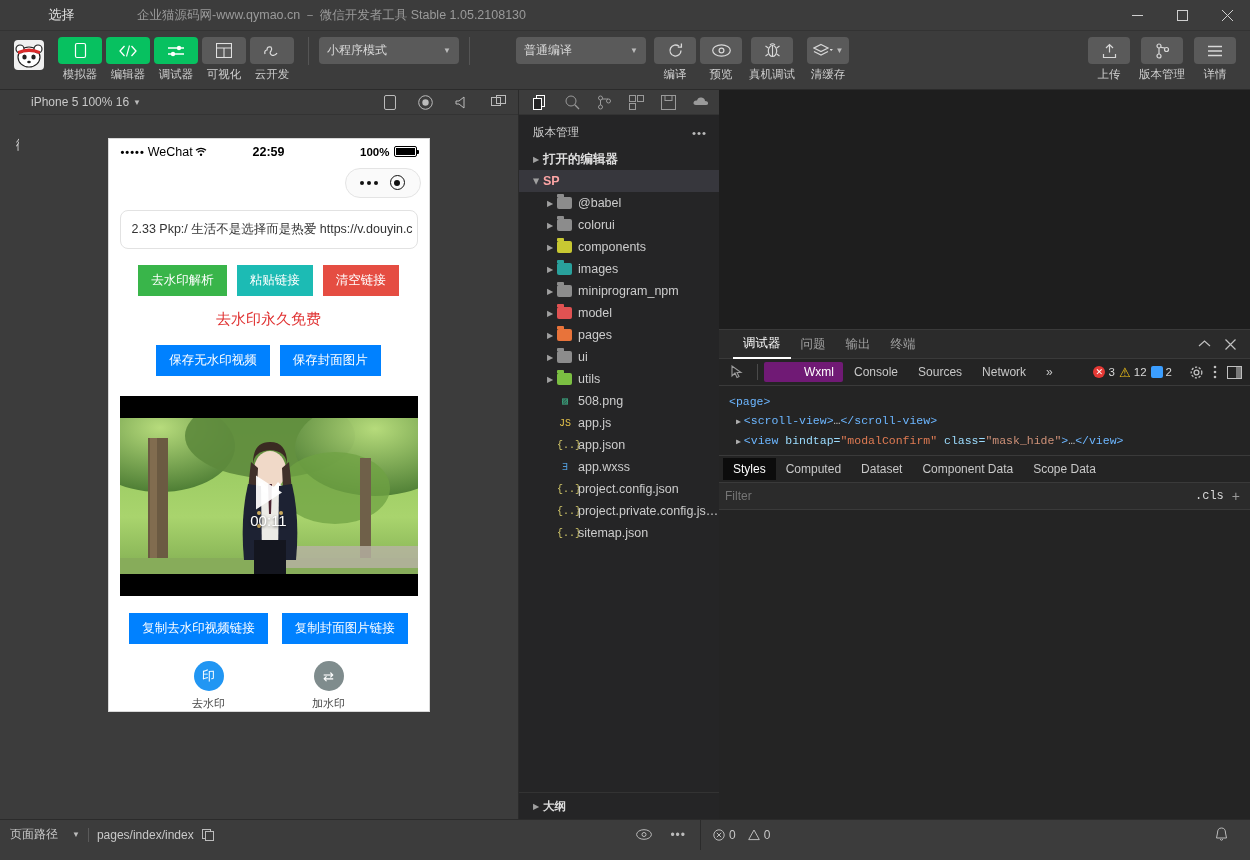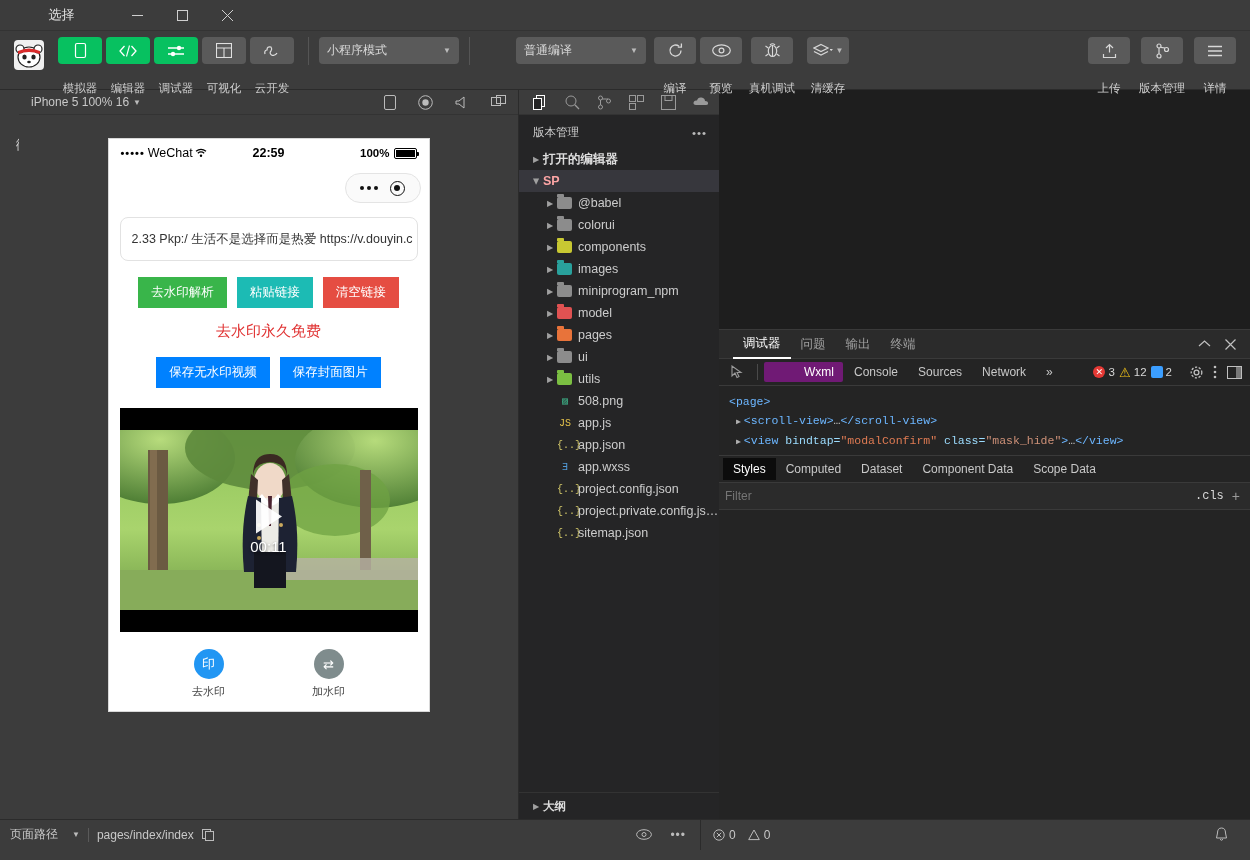--- a/index.html
+++ b/index.html
@@ -51,21 +51,21 @@
     width: 44px; display: flex; flex-direction: column;
     align-items: center; margin-right: 4px; cursor: default;
   }
   .tb-ico {
     width: 44px; height: 27px; border-radius: 4px;
     display: flex; align-items: center; justify-content: center;
     color: #e8e8e8;
   }
   .tb-ico.green { background: #07c160; }
   .tb-ico.grey  { background: #5a5a5a; }
-  .tb-lbl { font-size: 11.5px; color: #cfcfcf; margin-top: 17px; white-space: nowrap; }
+  .tb-lbl { font-size: 11.5px; color: #cfcfcf; margin-top: 3px; white-space: nowrap; }
   .tb-sep { width: 1px; height: 28px; background: #555; margin: 0 10px; }
   .tb-select {
     height: 27px; min-width: 140px; background: #5a5a5a; border-radius: 4px;
     display: flex; align-items: center; justify-content: space-between;
     padding: 0 8px; font-size: 12px; color: #d8d8d8;
   }
   .caret { font-size: 8px; color: #bbb; margin-left: 6px; }
   .tb-icobtn {
     width: 42px; display: flex; flex-direction: column; align-items: center;
     margin-right: 4px;
@@ -286,20 +286,21 @@
       <div class="menu-item">编辑</div>
       <div class="menu-item">工具</div>
       <div class="menu-item">转到</div>
       <div class="menu-item">选择</div>
       <div class="menu-item">视图</div>
       <div class="menu-item">界面</div>
       <div class="menu-item">设置</div>
       <div class="menu-item">帮助</div>
       <div class="menu-item">微信开发者工具</div>
     </div>
+  <div class="title-center">企业猫源码网-www.qymao.cn － 微信开发者工具 Stable 1.05.2108130</div>
   <div class="win-controls">
     <div class="win-btn">
       <svg width="11" height="11" viewBox="0 0 11 11">
           <rect x="0" y="5" width="11" height="1" fill="#cfcfcf"></rect>
         </svg>
     </div>
     <div class="win-btn">
       <svg width="11" height="11" viewBox="0 0 11 11">
           <rect x="0.5" y="0.5" width="10" height="10" fill="none" stroke="#cfcfcf"></rect>
         </svg>
@@ -582,20 +583,24 @@
               <circle cx="139" cy="95" r="2" fill="#caa95e"></circle>
               <circle cx="139" cy="108" r="2" fill="#caa95e"></circle>
               <circle cx="161" cy="95" r="2" fill="#caa95e"></circle>
               <path d="M148 66 L152 66 L151 96 L149 96 Z" fill="#4a2330"></path>
             </svg>
           </div>
           <div class="play-tri"></div>
           <div class="vid-time">00:11</div>
         </div>
 
+        <div class="row-btns2" id="row3">
+            <button class="wbtn blue">复制去水印视频链接</button>
+            <button class="wbtn blue">复制封面图片链接</button>
+          </div>
 
         <div class="icon-row" id="iconrow">
             <div class="icon-cell">
               <div class="round-ico blue">印</div>
               <span>去水印</span>
             </div>
             <div class="icon-cell">
               <div class="round-ico grey">⇄</div>
               <span>加水印</span>
             </div>

